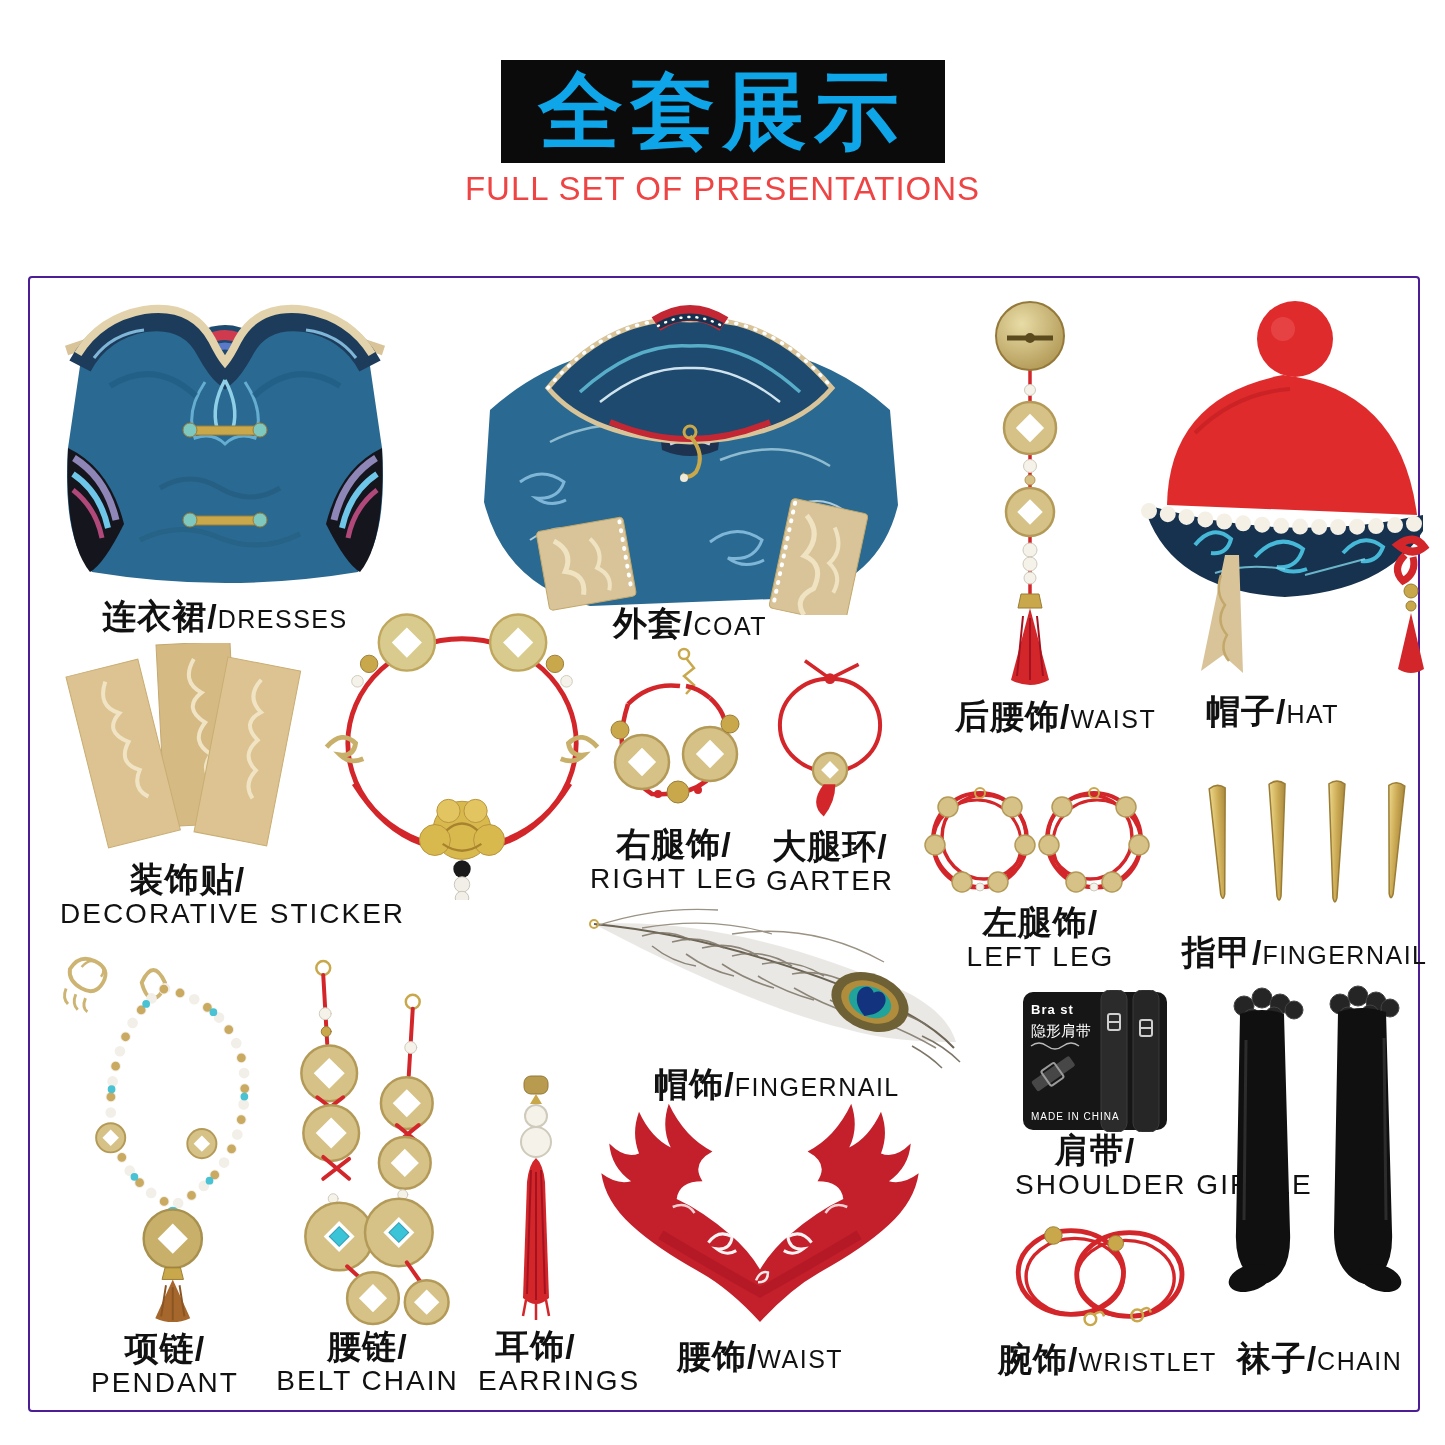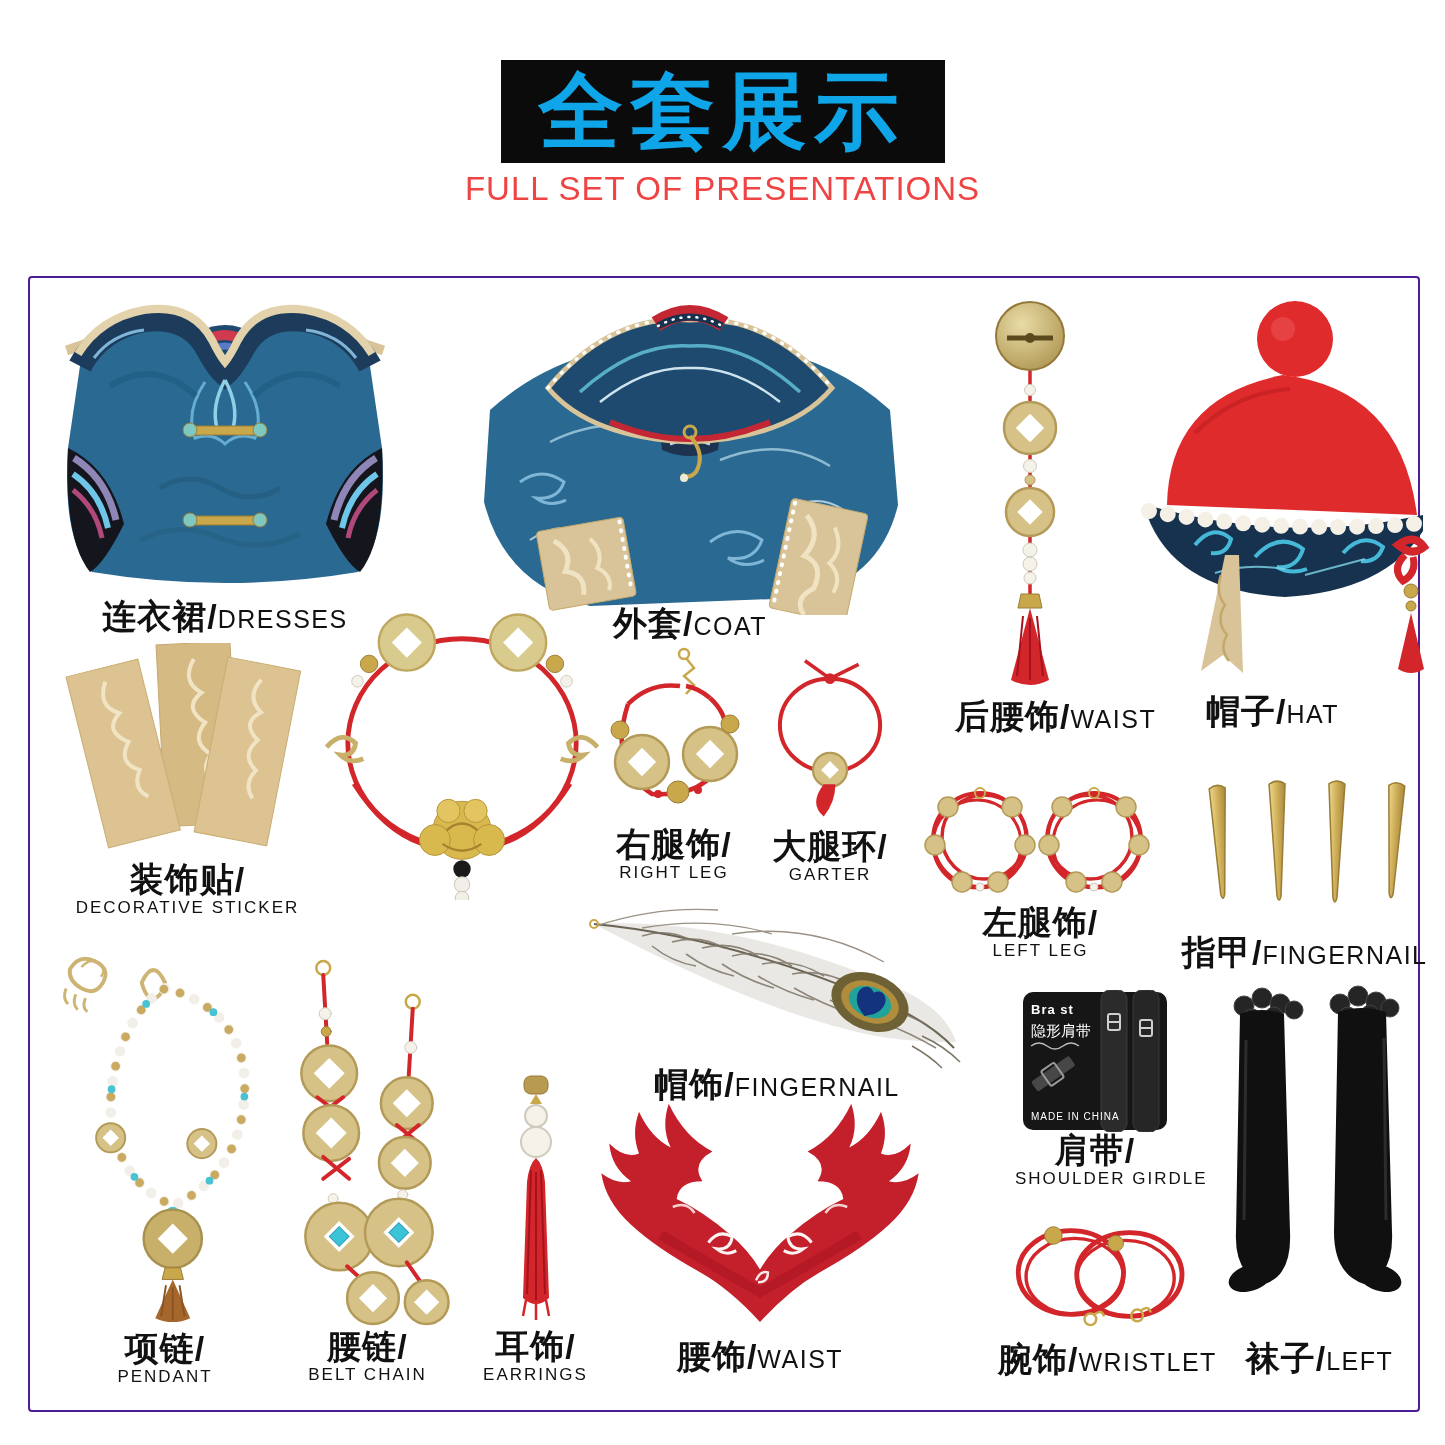--- a/index.html
+++ b/index.html
@@ -21,21 +21,21 @@
   }
   .board{
     position:absolute;left:28px;top:268px;width:1388px;height:1132px;
     border:2px solid #4c1d95;border-radius:4px;background:#fff;margin-top:8px;
   }
   .item{position:absolute;text-align:center;}
   .art{display:block;margin:0 auto;}
   .label{line-height:1.1;color:#111;white-space:nowrap;}
   .label .zh{font-size:34px;font-weight:700;letter-spacing:1px;}
   .label .en{font-size:25px;font-weight:500;letter-spacing:1.5px;}
-  .label.stacked .en{display:block;font-size:17px;letter-spacing:2px;margin-top:1px;}
+  .label.stacked .en{display:block;font-size:28px;letter-spacing:2px;margin-top:1px;}
 
   #i-dress{left:10px;top:10px;width:370px;}
   #i-dress .label{margin-top:10px;}
   #i-coat{left:430px;top:2px;width:460px;}
   #i-coat .label{margin-top:-10px;}
   #i-backwaist{left:925px;top:20px;width:150px;}
   #i-backwaist .label{margin-top:10px;}
   #i-hat{left:1075px;top:15px;width:335px;}
   #i-hat .label{margin-top:20px;}
   #i-sticker{left:30px;top:365px;width:255px;}
@@ -524,16 +524,16 @@
             <circle cx="154" cy="22" r="10"></circle>
           <circle cx="168" cy="28" r="9"></circle>
             <circle cx="126" cy="36" r="9"></circle>
             <circle cx="148" cy="34" r="9"></circle>
         </g>
         <path d="M116,32 L112,252 Q112,294 142,304 Q172,296 170,252 L164,32 Q140,24 116,32 Z" fill="#101010"></path>
         <ellipse cx="158" cy="298" rx="22" ry="13" fill="#101010" transform="rotate(18 158 298)"></ellipse>
         <path d="M162,58 L164,240" stroke="#2c2c2c" stroke-width="3"></path>
       </g>
     </svg>
-    <div class="label"><span class="zh">袜子/</span><span class="en">LEFT</span></div>
+    <div class="label"><span class="zh">袜子/</span><span class="en">CHAIN</span></div>
   </div>
 
 </div>
 
 </body></html>

